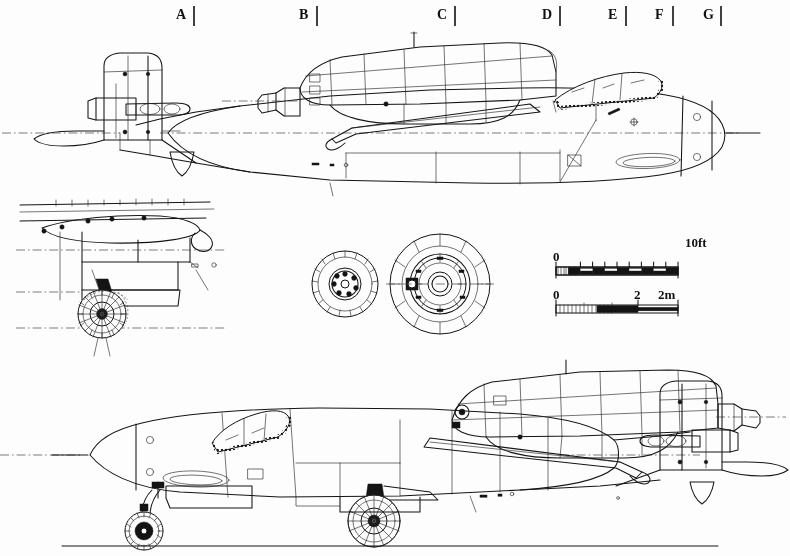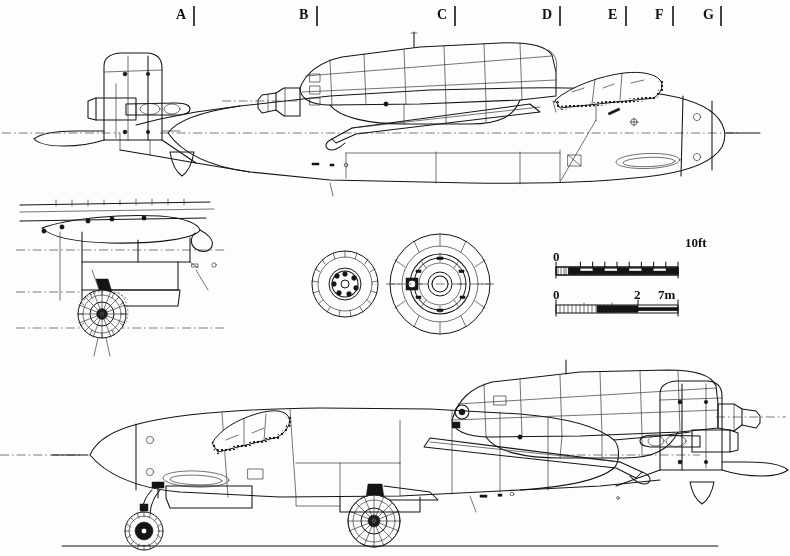--- a/index.html
+++ b/index.html
@@ -669,15 +669,15 @@
 <div class="sec-label" style="left:542px;top:8px;">D</div>
 <div class="sec-label" style="left:608px;top:8px;">E</div>
 <div class="sec-label" style="left:655px;top:8px;">F</div>
 <div class="sec-label" style="left:703px;top:8px;">G</div>
 
 <div class="scale-label" style="left:553px;top:250px;">0</div>
 <div class="scale-label" style="left:653px;top:236px;margin-left:32px;">10ft</div>
 
 <div class="scale-label" style="left:553px;top:288px;">0</div>
 <div class="scale-label" style="left:634px;top:288px;">2</div>
-<div class="scale-label" style="left:658px;top:288px;">7m</div>
+<div class="scale-label" style="left:658px;top:288px;">2m</div>
 
 </div>
 
 </body></html>

